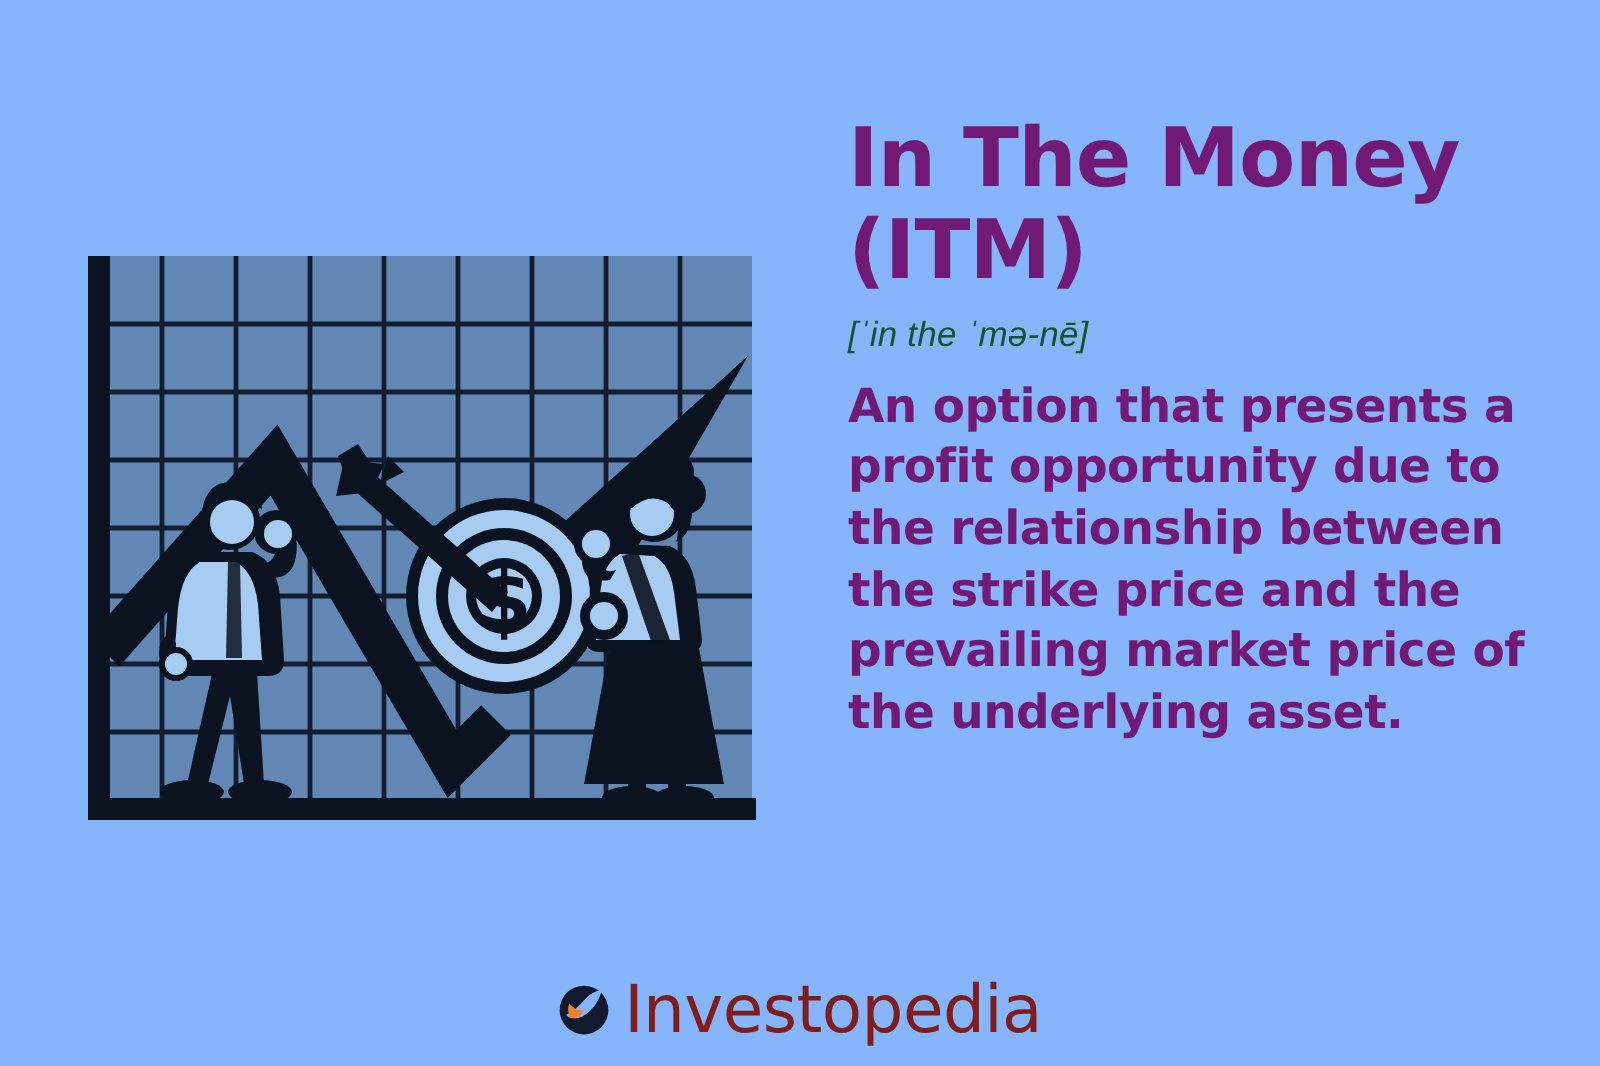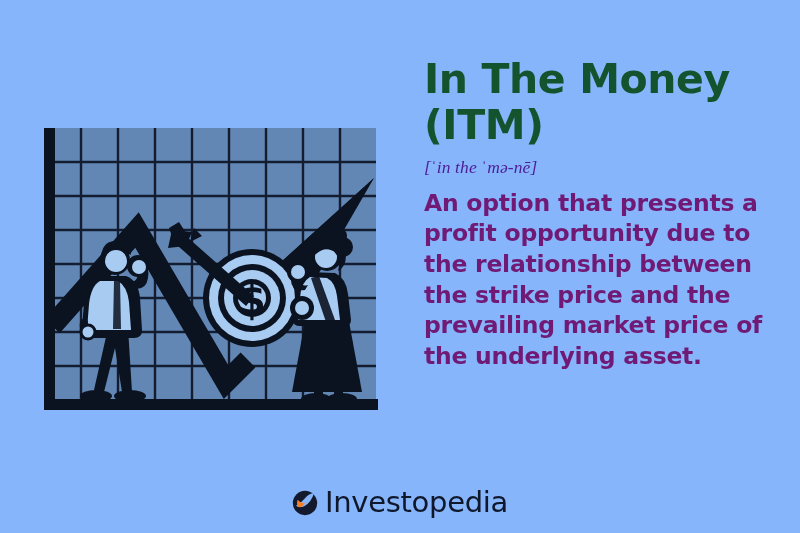--- a/index.html
+++ b/index.html
@@ -37,31 +37,31 @@
 
   
   #text-col {
     position: absolute;
     left: 424px;
     top: 56px;
     width: 366px;
   }
   #title {
     margin: 0;
-    color: #14532d;
+    color: #701a75;
     font-family: "DejaVu Sans", sans-serif;
     font-size: 41px;
     font-weight: 700;
     line-height: 1.13;
     letter-spacing: -0.4px;
   }
   #pronunciation {
     margin: 9px 0 0 0;
-    color: #4c1d95;
-    font-family: Liberation Serif, serif;
+    color: #14532d;
+    font-family: Liberation Sans, sans-serif;
     font-size: 17.5px;
     font-style: italic;
     font-weight: 400;
     line-height: 1.1;
     letter-spacing: 0.1px;
   }
   #definition {
     margin: 11px 0 0 0;
     color: #701a75;
     font-family: "DejaVu Sans", sans-serif;
@@ -82,23 +82,23 @@
     justify-content: center;
     gap: 7px;
   }
   #logo-mark {
     width: 26px;
     height: 26px;
     display: block;
     flex: 0 0 auto;
   }
   #logo-text {
-    color: #0f172a;
+    color: #7f1d1d;
     font-family: "DejaVu Sans", sans-serif;
-    font-size: 29px;
+    font-size: 33px;
     font-weight: 400;
     letter-spacing: -0.3px;
     line-height: 1;
   }
 </style>
 </head>
 <body>
 
 <div id="card">
 

